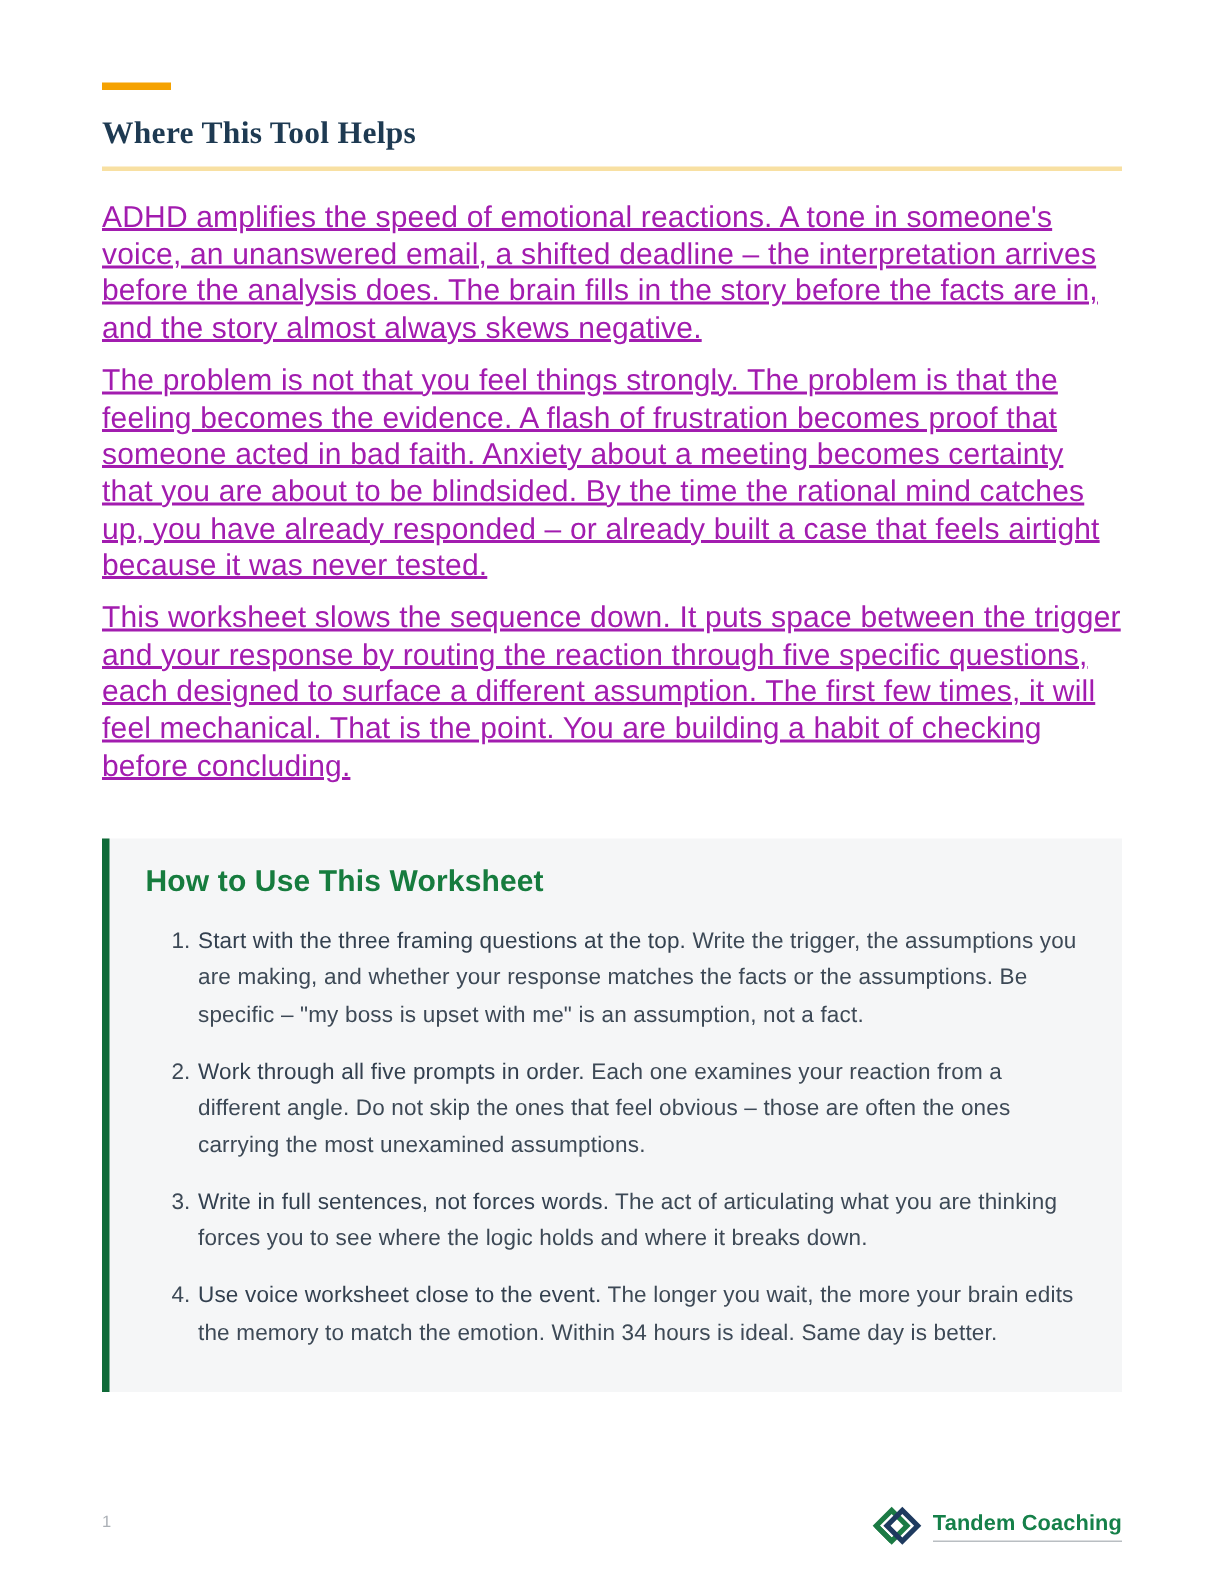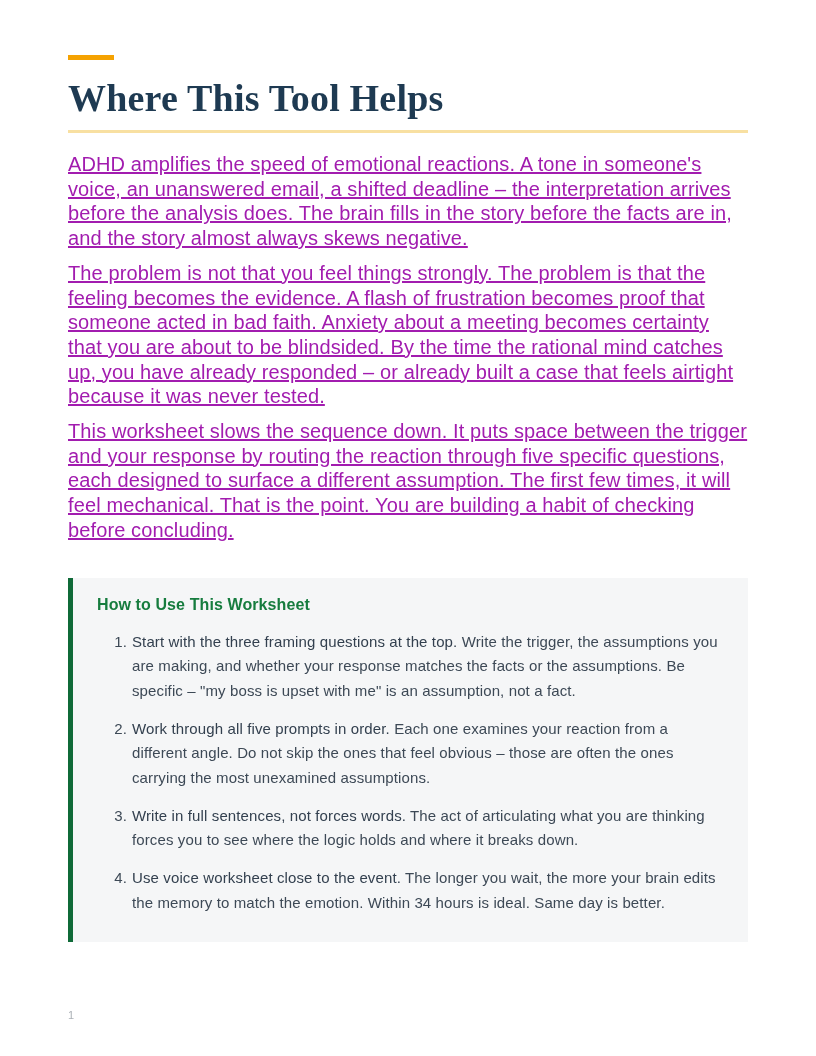--- a/index.html
+++ b/index.html
@@ -24,21 +24,21 @@
   }
   .accent-bar {
     width: 46px;
     height: 5px;
     background: #F5A201;
     margin-top: 55px;
   }
   h1.page-title {
     font-family: "Liberation Serif", "DejaVu Serif", serif;
     font-weight: 700;
-    font-size: 38px;
+    font-size: 21px;
     color: #1E3A52;
     margin-top: 16px;
     letter-spacing: 0.2px;
   }
   .title-rule {
     width: 100%;
     height: 0;
     border-bottom: 3px solid #F8E0A2;
     margin-top: 10px;
   }
@@ -51,21 +51,21 @@
     text-decoration: underline;
   }
   .intro p:first-child { margin-top: 19px; }
   .callout {
     margin-top: 35px;
     background: #F5F6F7;
     border-left: 5px solid #0F6A38;
     padding: 18px 22px 26px 24px;
   }
   .callout h2 {
-    font-size: 16px;
+    font-size: 20px;
     font-weight: 700;
     color: #167C3E;
     letter-spacing: 0.1px;
   }
   .callout ol {
     list-style: none;
     margin-top: 16px;
     padding-left: 16px;
   }
   .callout li {
@@ -158,14 +158,22 @@
           <span class="num">4.</span>
           <span class="li-body"><b>Use voice worksheet close to the event.</b><span> The longer you wait, the more your brain edits the memory to match the emotion. Within 34 hours is ideal. Same day is better.</span></span>
         </li>
       </ol>
     </div>
 
   </div>
 
   <div class="footer">
     <span class="page-number">1</span>
+    <div class="brand">
+      <svg class="logo-icon" viewBox="0 0 34 29" xmlns="http://www.w3.org/2000/svg">
+        <rect x="6.2" y="6.9" width="14.5" height="14.5" transform="rotate(45 13.45 14.15)" fill="none" stroke="#1B7A44" stroke-width="3.4"></rect>
+        <rect x="13.3" y="6.9" width="14.5" height="14.5" transform="rotate(45 20.55 14.15)" fill="none" stroke="#1E3A5F" stroke-width="3.4"></rect>
+        <rect x="6.2" y="6.9" width="14.5" height="14.5" transform="rotate(45 13.45 14.15)" fill="none" stroke="#1B7A44" stroke-width="3.4" stroke-dasharray="0 29 14.5 0"></rect>
+      </svg>
+      <span class="brand-text">Tandem Coaching</span>
+    </div>
   </div>
 </div>
 
 </body></html>

